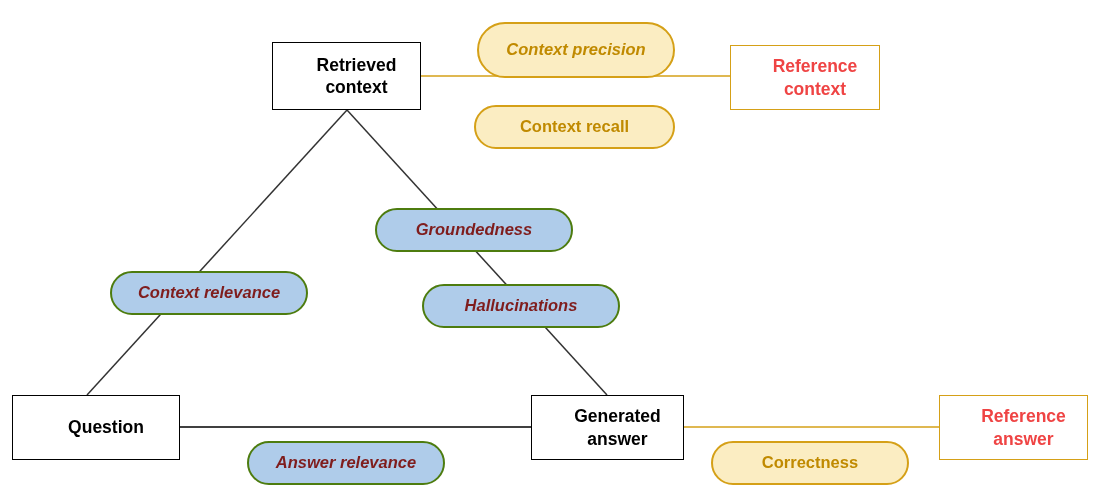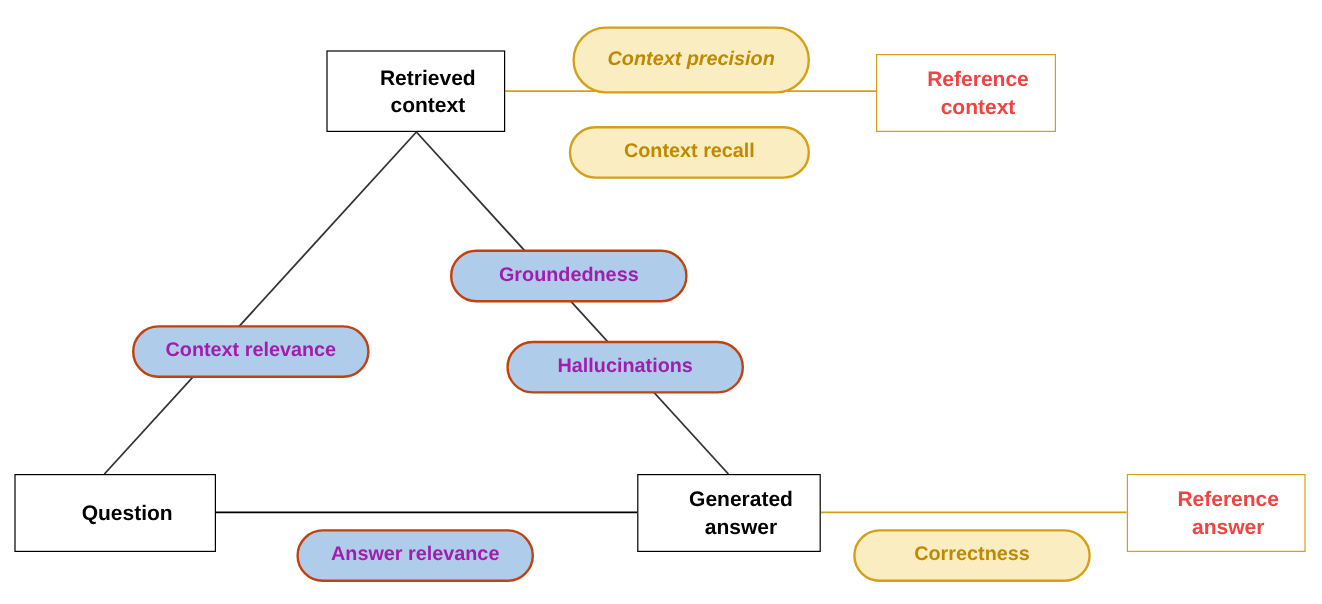--- a/index.html
+++ b/index.html
@@ -47,22 +47,23 @@
     color: #ef4444;
   }
   
   .pill {
     border-radius: 999px;
     font-weight: bold;
     font-size: 16.5px;
   }
   .pill.blue {
     background: #AFCCEA;
-    border: 2px solid #c2410c;
-    color: #a21caf;
+    border: 2px solid #4d7c0f;
+    color: #7f1d1d;
+    font-style: italic;
   }
   .pill.gold {
     background: #FBEDC2;
     border: 2px solid #D5A017;
     color: #C08A00;
   }
 </style>
 </head>
 <body>
 

